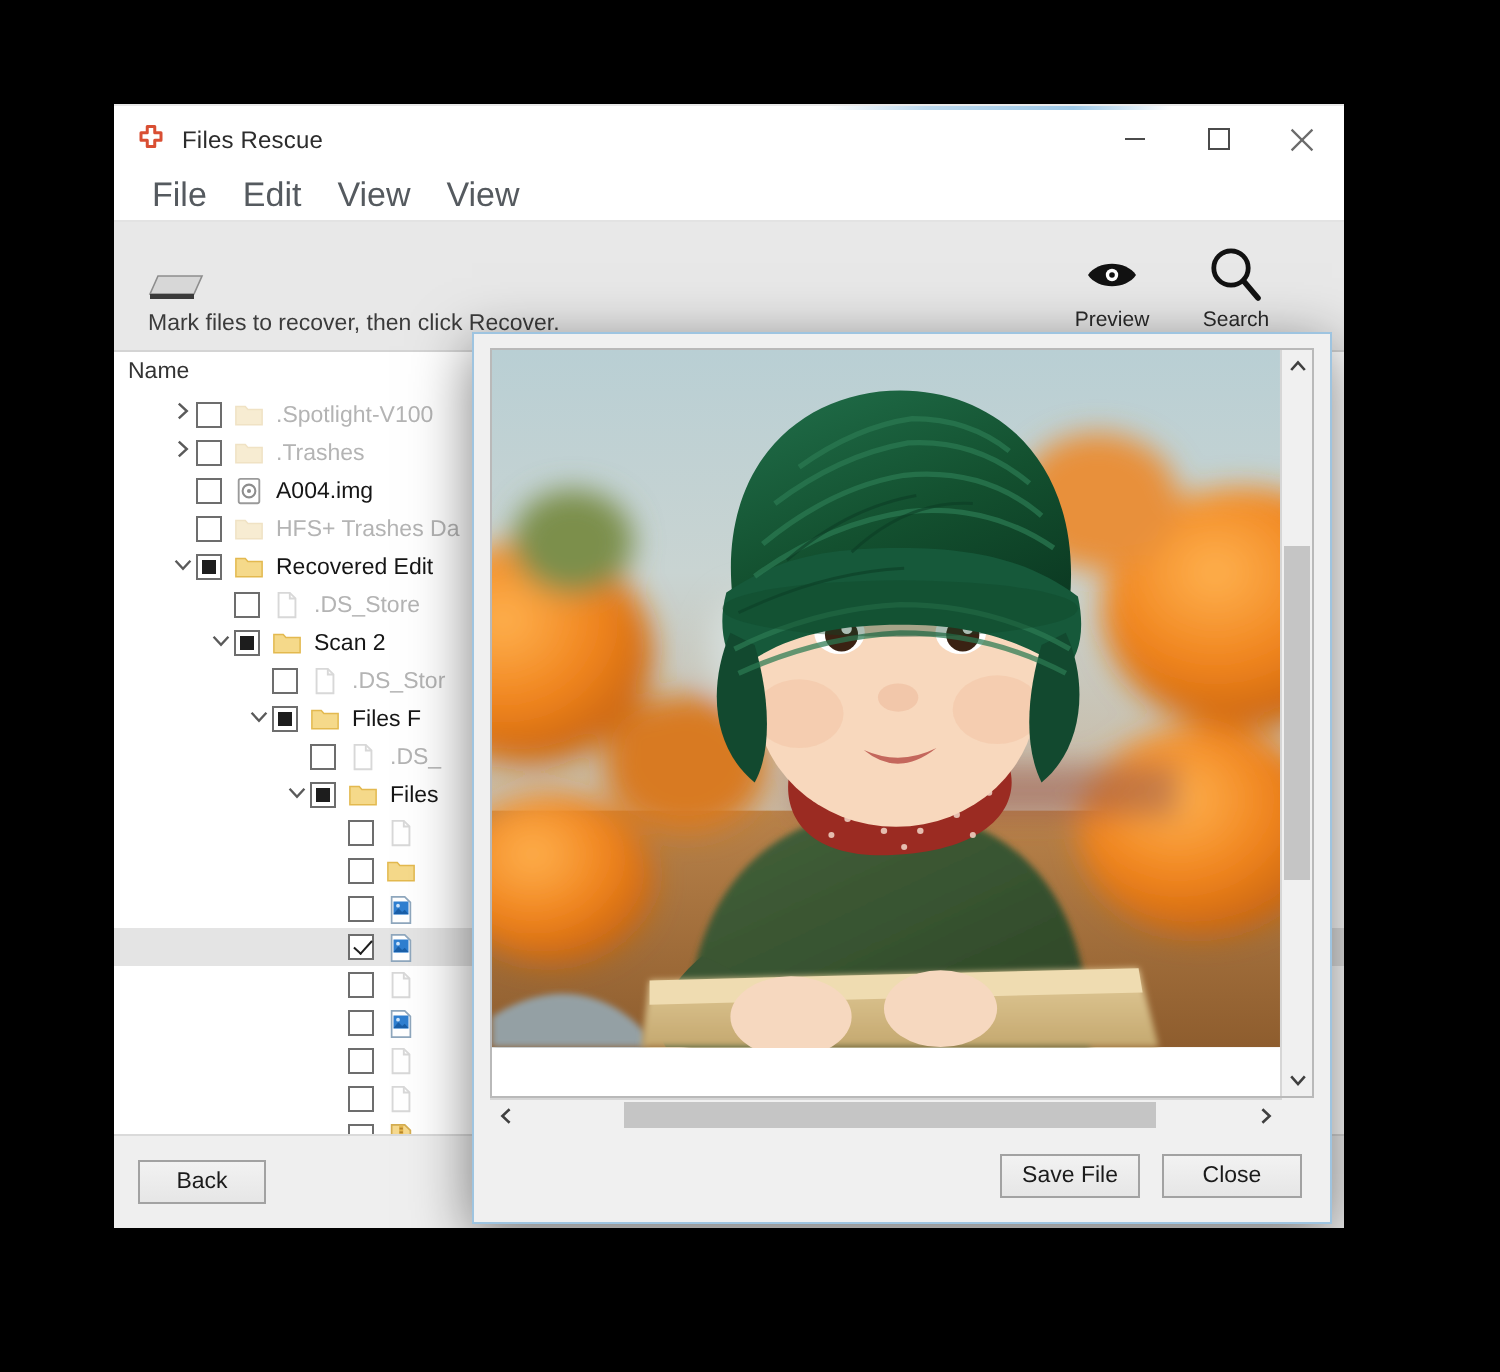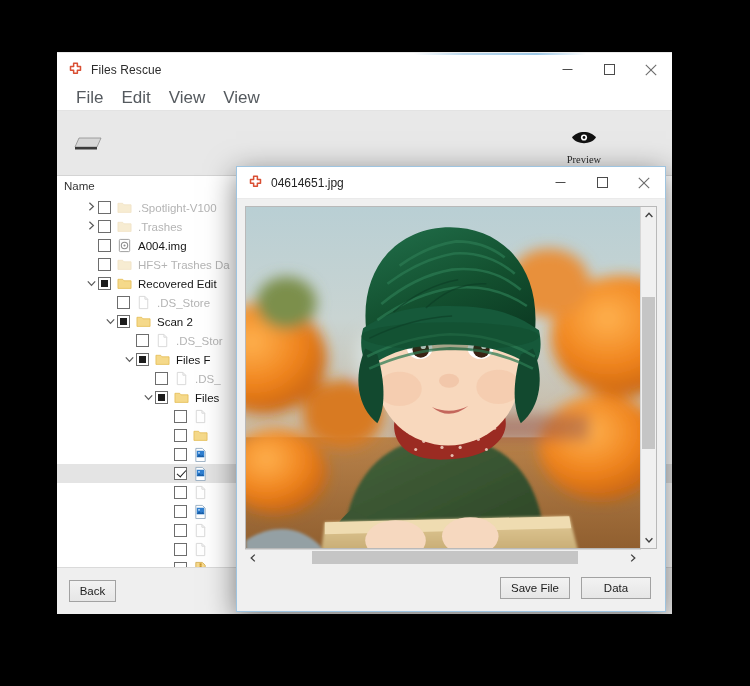--- a/index.html
+++ b/index.html
@@ -84,21 +84,21 @@
     position: absolute; left: 17px; top: 45px;
     font-size: 11.5px; color: #3b3b3b;
   }
   .header-tool {
     position: absolute; top: 10px;
     width: 48px; text-align: center;
   }
   .header-tool .tool-label {
     font-size: 10.5px; color: #2a2a2a; margin-top: 1px; display: block;
   }
-  #tool-preview { left: 503px; font-family: Liberation Serif, serif; }
+  #tool-preview { left: 475px; }
   #tool-search  { left: 537px; }
   .tool-glyph { height: 32px; display: flex; align-items: center; justify-content: center; }
 
   
   #filelist-area {
     flex: 1 1 auto;
     background: #ffffff;
     position: relative;
     overflow: hidden;
     border-bottom: 1px solid #dadada;
@@ -156,21 +156,21 @@
     background: #efefef;
     display: flex; align-items: center;
     padding-left: 12px;
   }
   .win-button {
     font-family: "Liberation Sans", sans-serif;
     font-size: 11.5px; color: #1b1b1b;
     background: linear-gradient(to bottom, #f2f2f2, #e6e6e6);
     border: 1px solid #a2a2a2;
     padding: 4px 0;
-    width: 47px; text-align: center;
+    width: 64px; text-align: center;
     cursor: default;
   }
 
   
   #preview-dialog {
     position: absolute;
     left: 236px; top: 166px;
     width: 430px; height: 446px;
     background: #f0f0f0;
     border: 1px solid #9ec4e0;
@@ -282,32 +282,42 @@
     <span class="menu-item">Edit</span>
     <span class="menu-item">View</span>
     <span class="menu-item">View</span>
   </div>
 
   <div id="header">
     <svg id="drive-icon" width="28" height="16" viewBox="0 0 28 16">
       <path d="M1 12 L5 3 L27 3 L23 12 Z" fill="#d7d7d7" stroke="#8d8d8d" stroke-width="0.8"></path>
       <path d="M1 12 L23 12 L23 14.5 L1 14.5 Z" fill="#3a3a3a"></path>
     </svg>
+    <div id="header-subtitle">Mark files to recover, then click Recover.</div>
 
     <div class="header-tool" id="tool-preview">
       <div class="tool-glyph">
         <svg width="26" height="17" viewBox="0 0 26 17">
           <path d="M1 8.5 C6 1 20 1 25 8.5 C20 16 6 16 1 8.5 Z" fill="#121212"></path>
           <circle cx="13" cy="8.5" r="3.1" fill="#ffffff"></circle>
           <circle cx="13" cy="8.5" r="1.4" fill="#121212"></circle>
         </svg>
       </div>
       <span class="tool-label">Preview</span>
     </div>
 
+    <div class="header-tool" id="tool-search">
+      <div class="tool-glyph">
+        <svg width="28" height="29" viewBox="0 0 28 29">
+          <circle cx="11.5" cy="11" r="8.6" fill="none" stroke="#121212" stroke-width="2.4"></circle>
+          <line x1="17.8" y1="17.5" x2="25" y2="26" stroke="#121212" stroke-width="2.8" stroke-linecap="round"></line>
+        </svg>
+      </div>
+      <span class="tool-label">Search</span>
+    </div>
   </div>
 
   <div id="filelist-area">
     <div id="col-header">Name</div>
     <div id="tree">
         <div class="tree-row dim">
           <div style="width: 28px; flex: 0 0 auto;"></div>
           <div class="twisty"><svg width="7" height="9" viewBox="0 0 7 9">
               <path d="M1.4 0.8 L5.4 4.5 L1.4 8.2" stroke="#5a5a5a" stroke-width="1.2" fill="none"></path>
             </svg></div>
@@ -565,45 +575,20 @@
       </div>
   </div>
 
   <div id="app-footer">
     <div class="win-button">Back</div>
   </div>
 </div>
 
 <div id="preview-dialog">
 
-  <div id="dlg-titlebar">
-    <svg class="app-logo" viewBox="0 0 24 24">
-      <path d="M9 2 h6 v5 h5 v6 h-5 v5 h-6 v-5 h-5 v-6 h5 z" fill="#ffffff" stroke="#d94f33" stroke-width="2.4" stroke-linejoin="round"></path>
-    </svg>
-    <span id="dlg-title-text">04614651.jpg</span>
-
-    <div class="win-btns">
-      <div class="win-btn">
-        <svg width="11" height="11" viewBox="0 0 11 11">
-          <line x1="0.5" y1="5.5" x2="10.5" y2="5.5" stroke="#4b4b4b" stroke-width="1"></line>
-        </svg>
-      </div>
-      <div class="win-btn">
-        <svg width="11" height="11" viewBox="0 0 11 11">
-          <rect x="0.5" y="0.5" width="10" height="10" fill="none" stroke="#4b4b4b" stroke-width="1"></rect>
-        </svg>
-      </div>
-      <div class="win-btn">
-        <svg width="12" height="12" viewBox="0 0 12 12">
-          <line x1="0.8" y1="0.8" x2="11.2" y2="11.2" stroke="#6b6b6b" stroke-width="1.1"></line>
-          <line x1="11.2" y1="0.8" x2="0.8" y2="11.2" stroke="#6b6b6b" stroke-width="1.1"></line>
-        </svg>
-      </div>
-    </div>
-  </div>
 
   <div id="dlg-body">
     <div id="img-frame">
       <div id="img-viewport">
         <svg id="photo" viewBox="0 0 390 345" preserveAspectRatio="xMidYMid slice">
           <defs>
             <radialGradient id="pk" cx="40%" cy="35%" r="70%">
               <stop offset="0%" stop-color="#ffb250"></stop>
               <stop offset="55%" stop-color="#f0841d"></stop>
               <stop offset="100%" stop-color="#c25f0d"></stop>
@@ -757,15 +742,15 @@
               <path d="M1.2 0.6 L4.8 4 L1.2 7.4" stroke="#3f3f3f" stroke-width="1.3" fill="none"></path>
             </svg>
         </div>
       </div>
       <div id="scroll-corner"></div>
     </div>
   </div>
 
   <div id="dlg-footer">
     <div class="win-button">Save File</div>
-    <div class="win-button">Data</div>
+    <div class="win-button">Close</div>
   </div>
 </div>
 
 </body></html>

